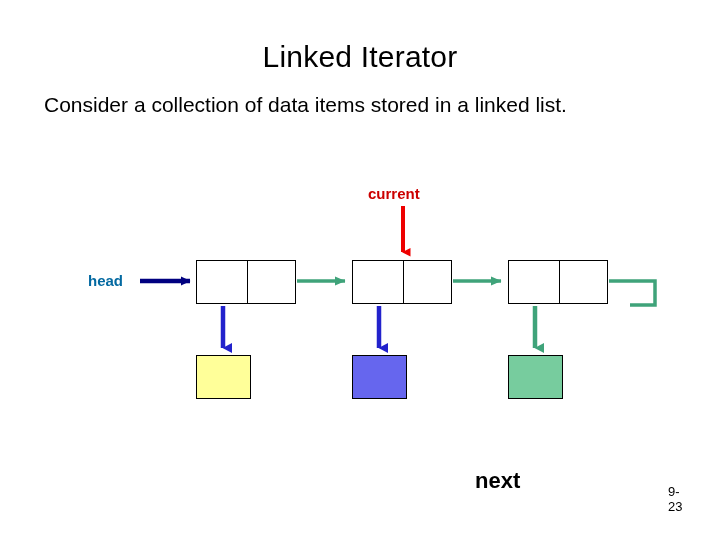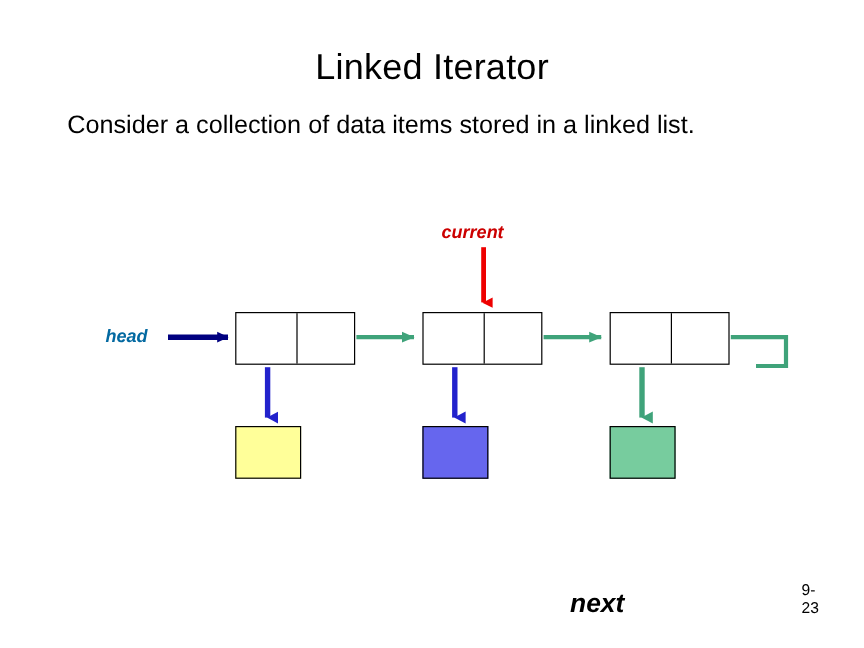--- a/index.html
+++ b/index.html
@@ -24,47 +24,46 @@
     top: 40px;
     width: 720px;
     text-align: center;
     font-size: 30px;
     color: #000000;
     font-weight: normal;
     letter-spacing: 0.2px;
   }
   #body-text {
     position: absolute;
-    left: 56px;
+    left: 44px;
     top: 92px;
     width: 600px;
     font-size: 21px;
     line-height: 26px;
     color: #000000;
   }
   .label-bold {
     position: absolute;
     font-weight: bold;
-    font-style: italic;
   }
   #label-current {
     left: 368px;
     top: 185px;
     font-size: 15px;
     color: #cc0000;
   }
   #label-head {
     left: 88px;
     top: 272px;
     font-size: 15px;
     color: #0369a1;
   }
   #label-next {
     left: 475px;
-    top: 490px;
+    top: 468px;
     font-size: 22px;
     color: #000000;
   }
   #page-number {
     position: absolute;
     left: 668px;
     top: 484px;
     font-size: 13px;
     color: #000000;
   }

